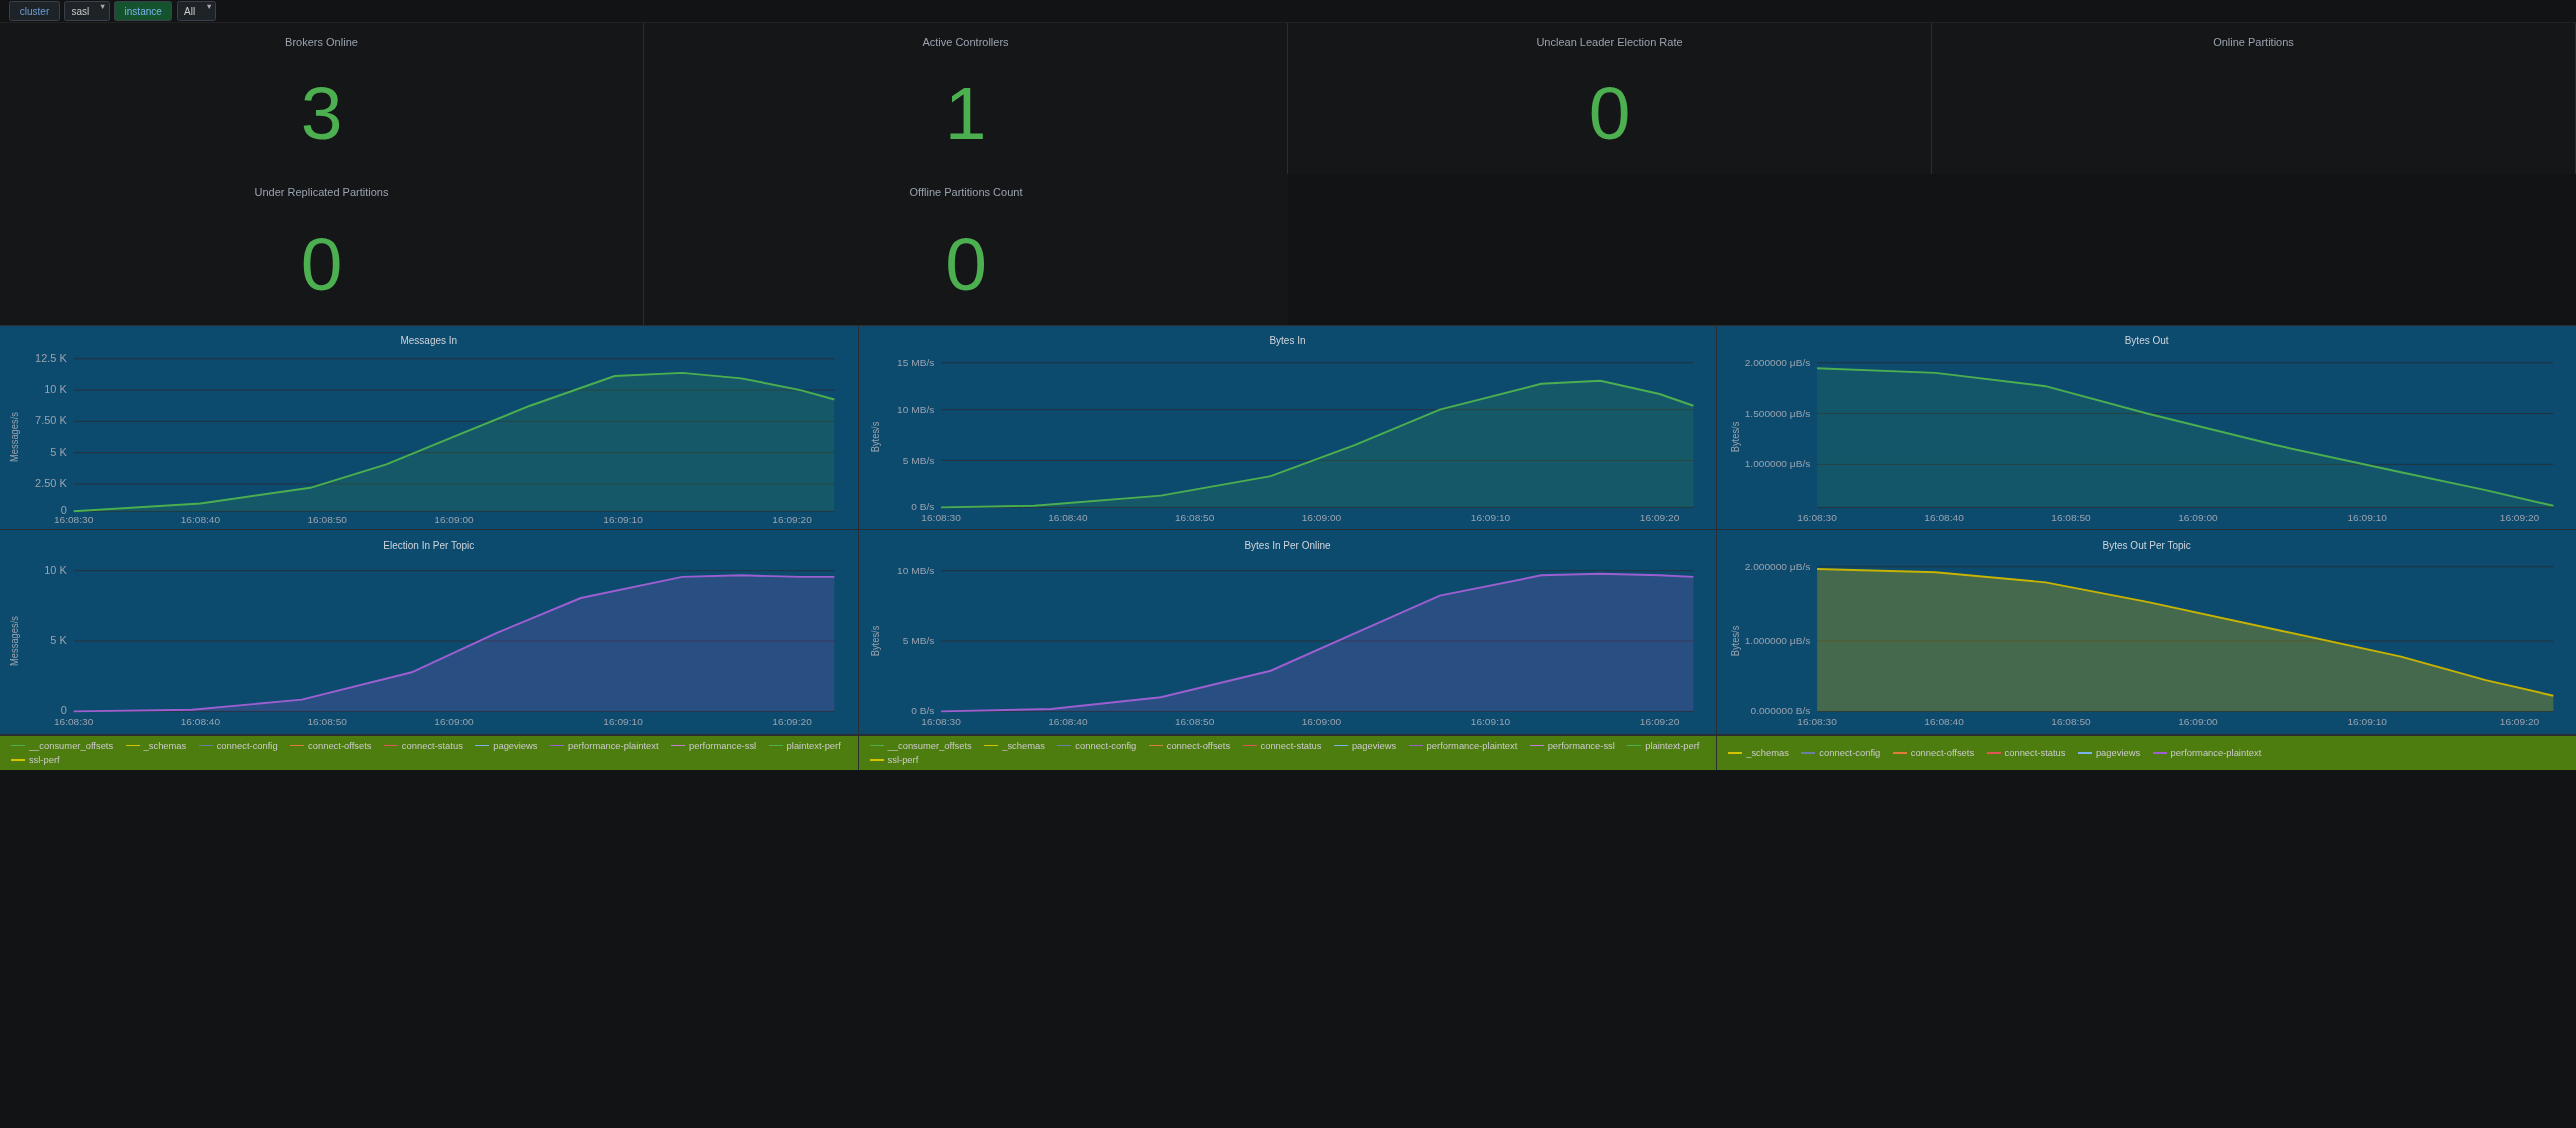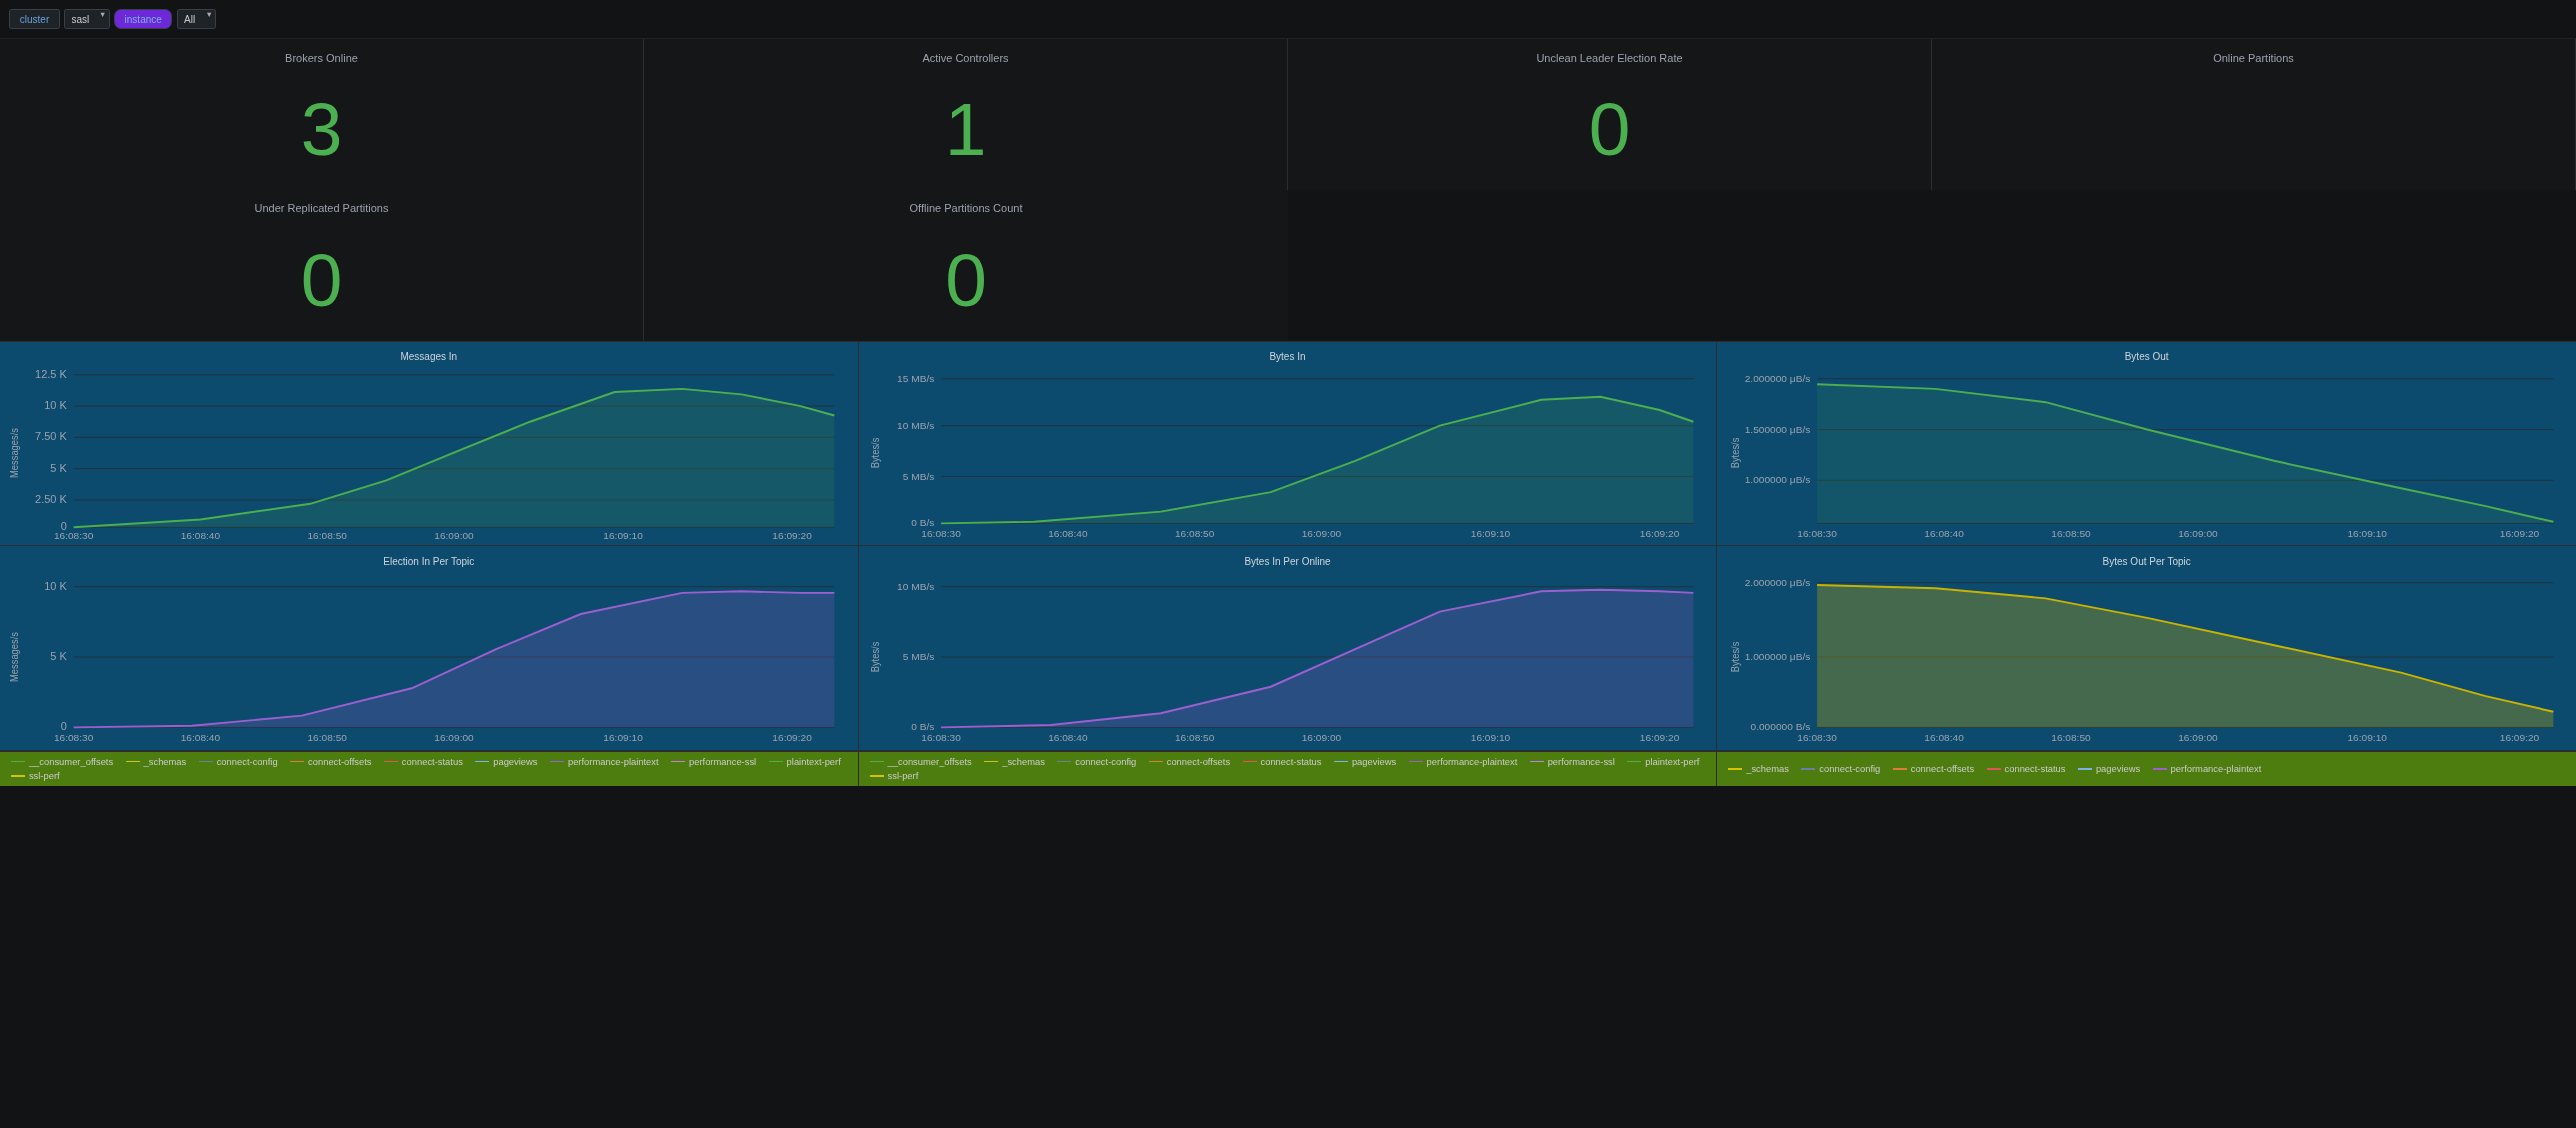--- a/index.html
+++ b/index.html
@@ -12,36 +12,35 @@
       overflow-x: hidden;
     }
 
     
     .top-nav {
       display: flex;
       align-items: center;
       padding: 6.2px 9.4px;
       background: #111314;
       gap: 4.7px;
-      height: 39px;
+      height: 23px;
       border-bottom: 0.8px solid #222;
     }
     .nav-btn {
       background: #1e2328;
       border: 0.8px solid #3a3f4a;
       color: #6c9fd8;
       padding: 3.1px 9.4px;
       border-radius: 2.3px;
       cursor: pointer;
       font-size: 10px;
     }
     .nav-btn.active-tab {
-      background: #6d28d9;
+      background: #14532d;
       color: #7ab3e8;
-      border-radius: 7px;
     }
     .nav-select {
       background: #1e2328;
       border: 0.8px solid #3a3f4a;
       color: #ccc;
       padding: 3.1px 19px 3.1px 6.2px;
       border-radius: 2.3px;
       appearance: none;
       cursor: pointer;
       font-size: 10px;

